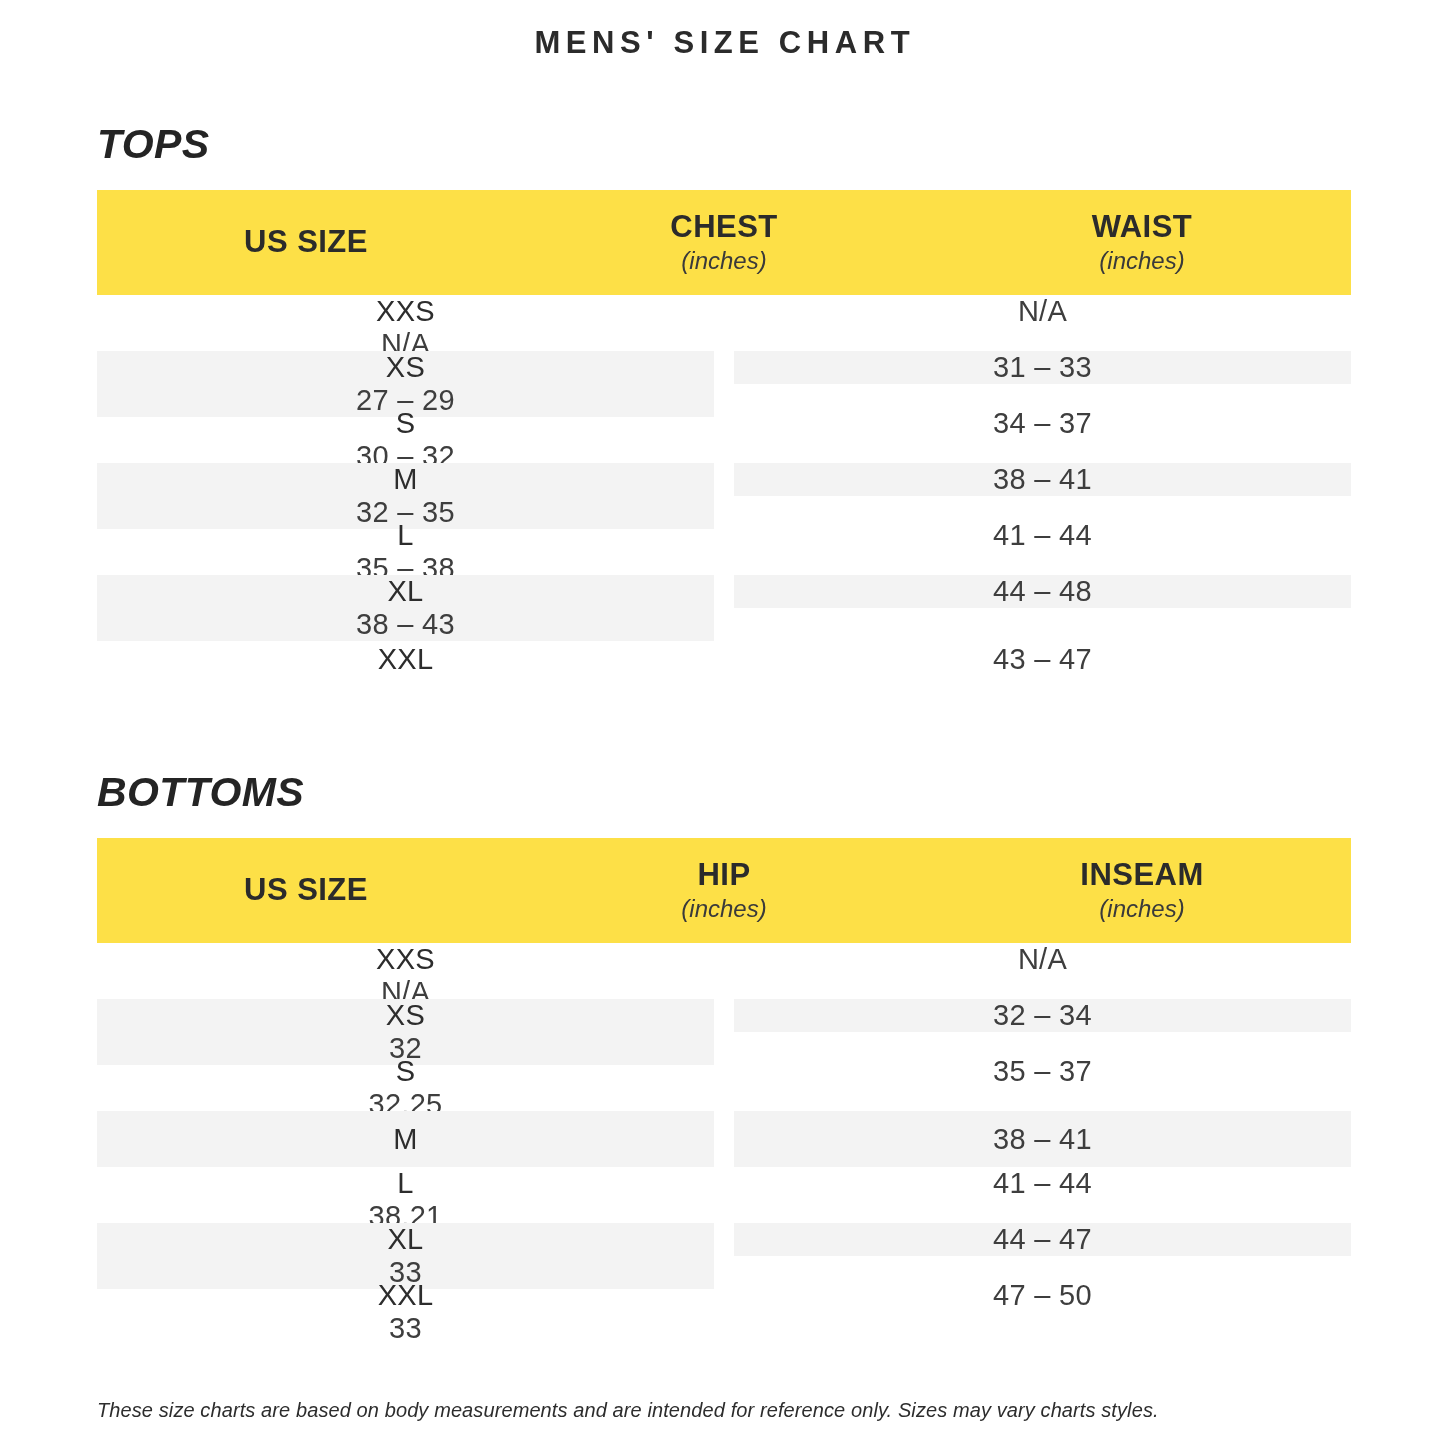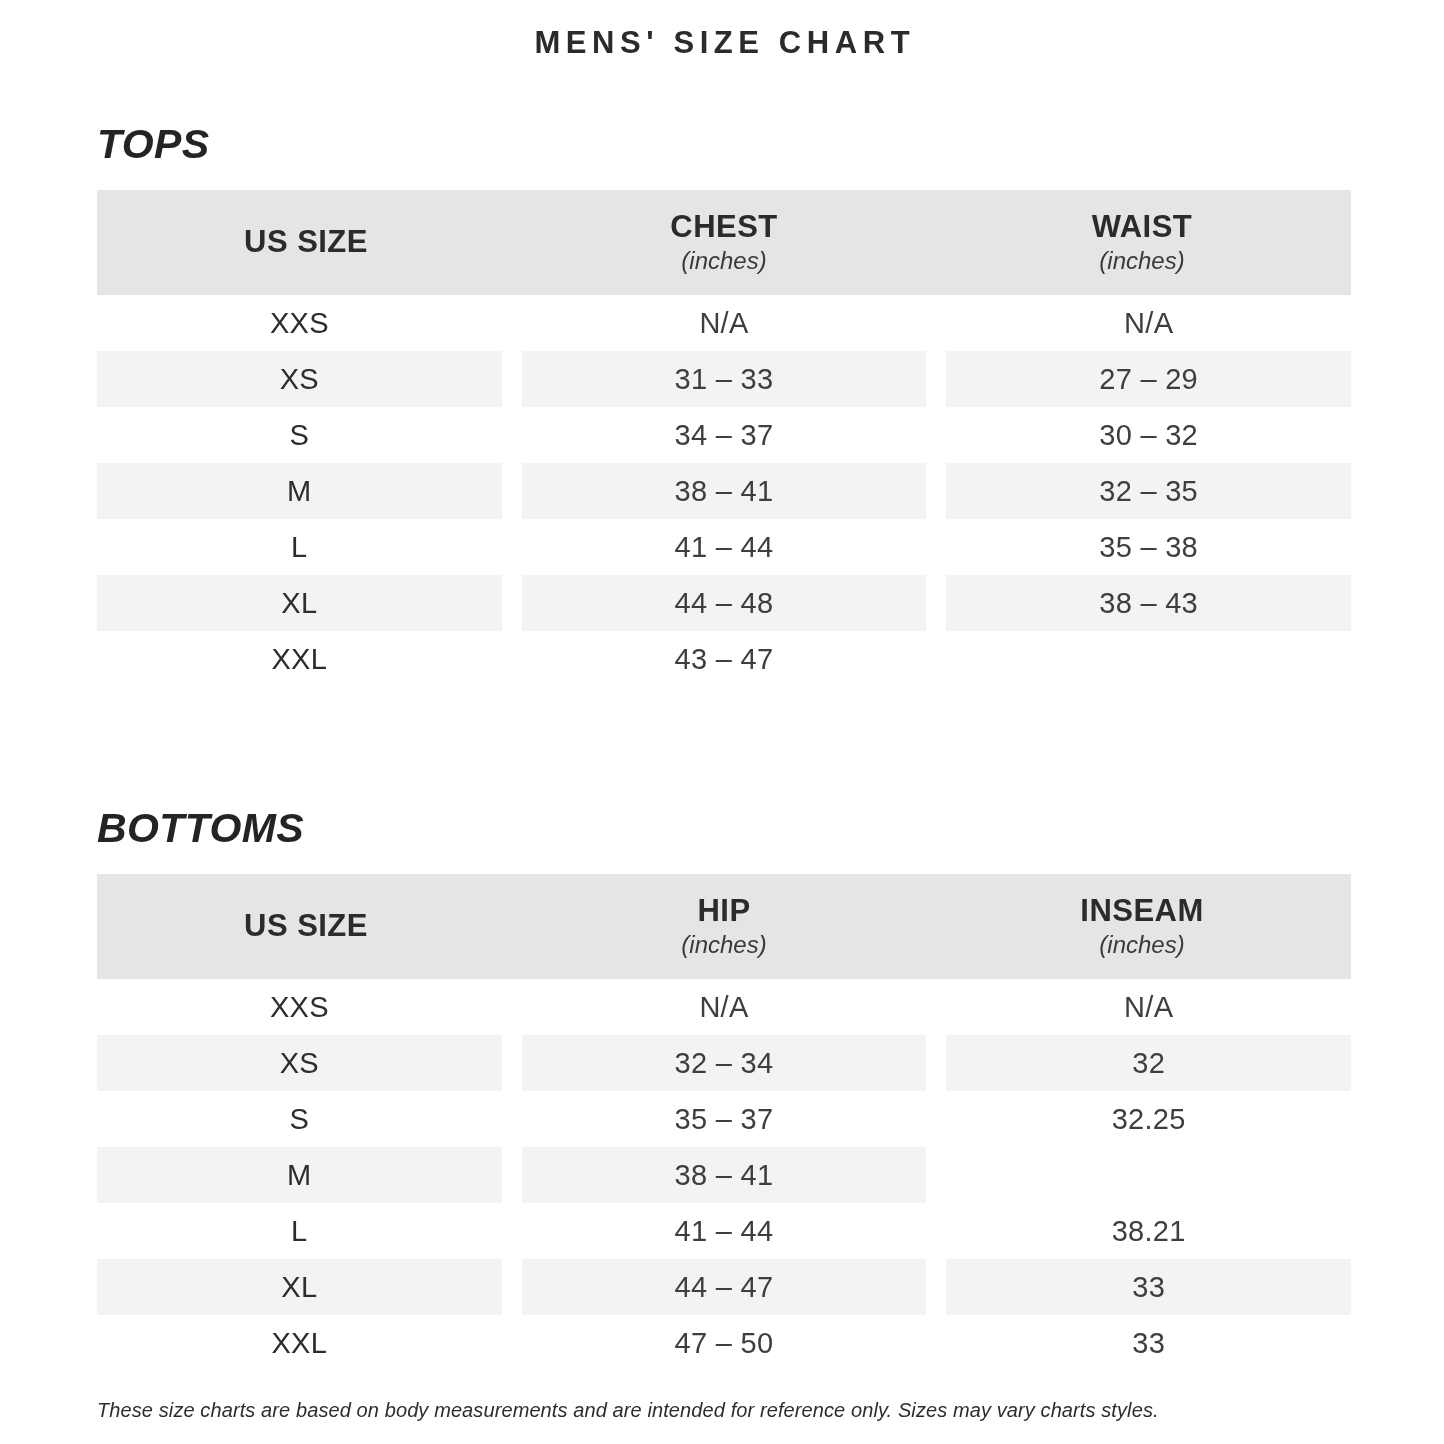--- a/index.html
+++ b/index.html
@@ -31,32 +31,32 @@
   }
   .section-label {
     margin: 60px 0 22px 0;
     font-size: 41px;
     font-weight: 700;
     font-style: italic;
     letter-spacing: 0.01em;
     color: #242424;
   }
   .size-section.bottoms .section-label {
-    margin-top: 118px;
+    margin-top: 82px;
   }
   .size-table {
     width: 100%;
   }
   .thead {
     display: grid;
     grid-template-columns: 1fr 1fr 1fr;
     align-items: center;
     justify-items: center;
     height: 105px;
-    background: #e5e5e5;
+    background: #fde047;
   }
   .th {
     display: flex;
     flex-direction: column;
     align-items: center;
     justify-content: center;
     text-align: center;
   }
   .th-name {
     font-size: 31px;
@@ -68,21 +68,21 @@
   .th-sub {
     font-size: 24px;
     font-weight: 400;
     font-style: italic;
     color: #3a3a3a;
     line-height: 1.15;
     margin-top: 3px;
   }
   .trow {
     display: grid;
-    grid-template-columns: 1fr 1fr 1fr;
+    grid-template-columns: 1fr 1fr;
     column-gap: 20px;
     height: 56px;
   }
   .trow:nth-child(even) .td {
     background: #f3f3f3;
   }
   .td {
     display: flex;
     align-items: center;
     justify-content: center;

